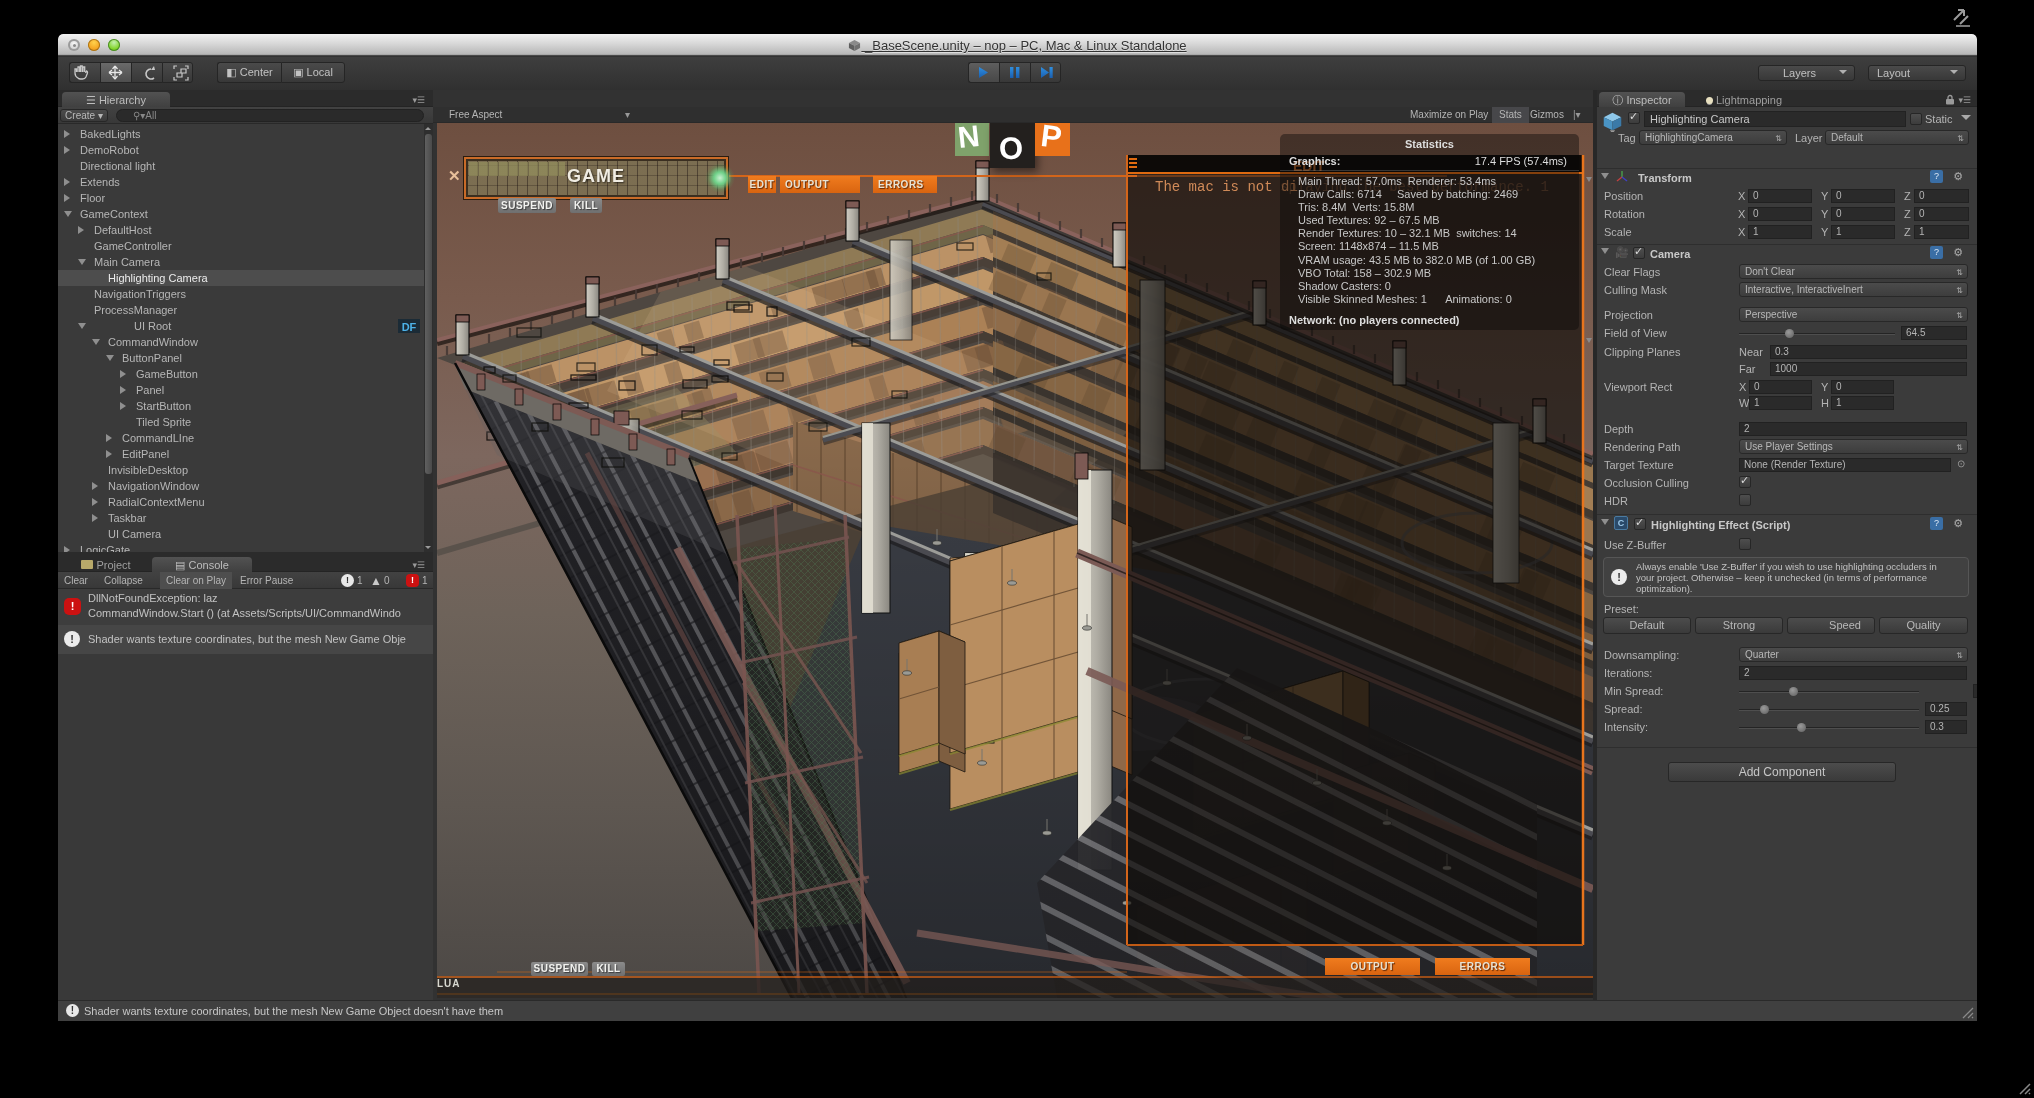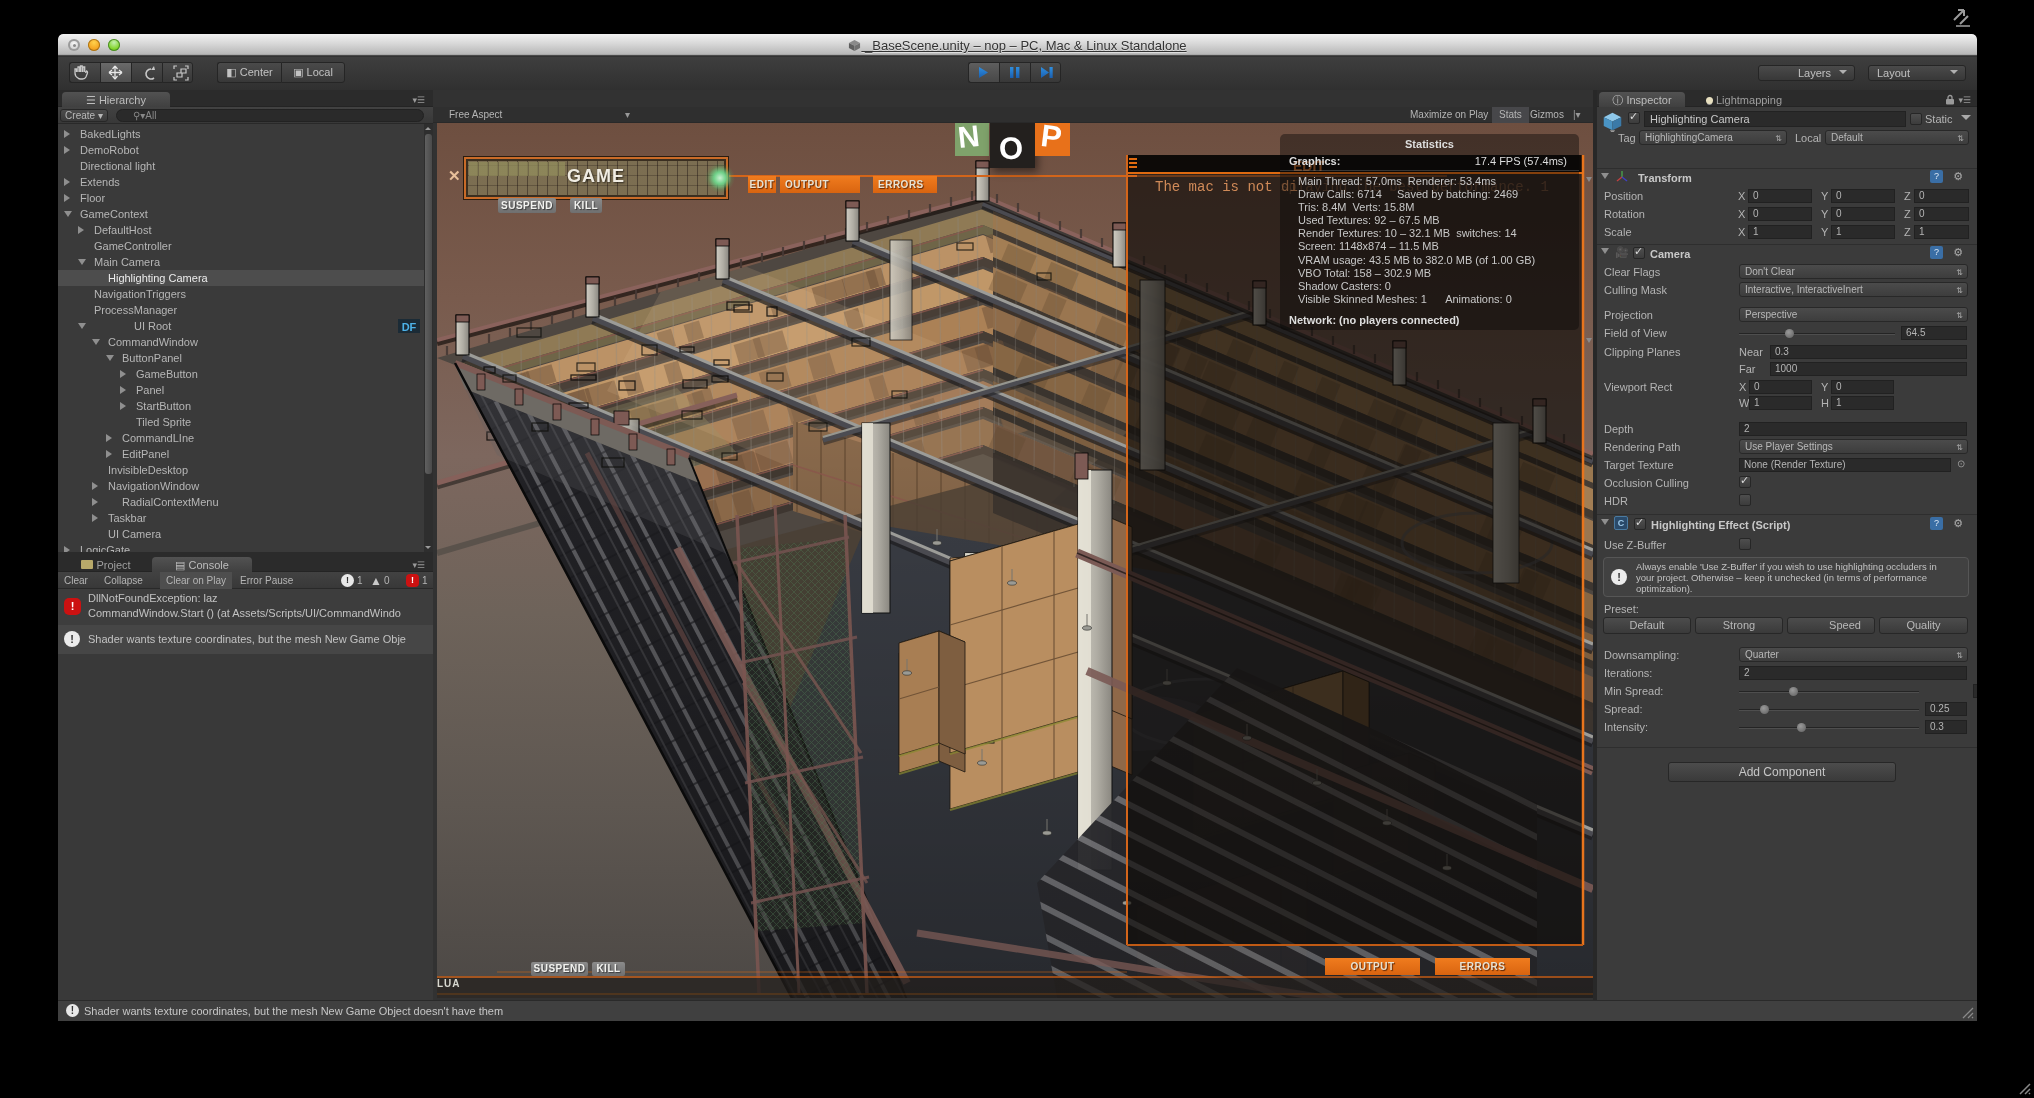--- a/index.html
+++ b/index.html
@@ -85,21 +85,21 @@
             <stop offset="0" stop-color="#2f8fe0"></stop>
             <stop offset="1" stop-color="#1a5fb0"></stop>
           </linearGradient>
         </defs>
       <path d="M11 5 l9 5.5 -9 5.5 z" fill="url(#blu)"></path>
       <rect x="42" y="5" width="3.4" height="11" fill="url(#blu)"></rect>
         <rect x="48" y="5" width="3.4" height="11" fill="url(#blu)"></rect>
       <path d="M73 5 l8 5.5 -8 5.5 z" fill="url(#blu)"></path>
         <rect x="81.5" y="5" width="3.2" height="11" fill="url(#blu)"></rect>
     </svg>
-    <div class="tbtn" style="left:1700px;top:8px;width:97px;height:16px;border-radius:3px;font-size:11px;color:#c0c0c0;line-height:14px;padding-left:16px;text-align:center;">Layers<span style="position:absolute;right:7px;top:4px;width:0;height:0;border:4px solid transparent;border-top-color:#b0b0b0;"></span></div>
+    <div class="tbtn" style="left:1700px;top:8px;width:97px;height:16px;border-radius:3px;font-size:11px;color:#c0c0c0;line-height:14px;padding-left:24px;">Layers<span style="position:absolute;right:7px;top:4px;width:0;height:0;border:4px solid transparent;border-top-color:#b0b0b0;"></span></div>
     <div class="tbtn" style="left:1810px;top:8px;width:98px;height:16px;border-radius:3px;font-size:11px;color:#c0c0c0;line-height:14px;padding-left:8px;">Layout<span style="position:absolute;right:7px;top:4px;width:0;height:0;border:4px solid transparent;border-top-color:#b0b0b0;"></span></div>
   </div>
 
   <div class="tabstrip" style="left:0;top:56px;width:375px;height:17px;">
     <div class="tab on" style="left:4px;width:108px;line-height:16px;">☰ Hierarchy</div>
     <div class="pmenu" style="right:8px;top:5px;">▾☰</div>
   </div>
   <div class="ptool" style="left:0;top:73px;width:375px;height:17px;">
     <div class="btn" style="position:absolute;left:2px;top:2px;width:48px;height:13px;border-radius:3px;font-size:10px;line-height:11px;text-align:center;">Create ▾</div>
     <div class="fld" style="position:absolute;left:58px;top:2px;width:308px;height:13px;border-radius:7px;font-size:10px;line-height:11px;padding-left:16px;color:#888;">⚲▾All</div>
@@ -186,21 +186,21 @@
       </div>
       <div class="hrow" style="top:338px;">
         <span style="position:absolute;left:50px;">InvisibleDesktop</span>
       </div>
       <div class="hrow" style="top:354px;">
         <span class="arr r" style="left:34px;"></span>
         <span style="position:absolute;left:50px;">NavigationWindow</span>
       </div>
       <div class="hrow" style="top:370px;">
         <span class="arr r" style="left:34px;"></span>
-        <span style="position:absolute;left:64px;">RadialContextMenu</span>
+        <span style="position:absolute;left:50px;">RadialContextMenu</span>
       </div>
       <div class="hrow" style="top:386px;">
         <span class="arr r" style="left:34px;"></span>
         <span style="position:absolute;left:50px;">Taskbar</span>
       </div>
       <div class="hrow" style="top:402px;">
         <span style="position:absolute;left:50px;">UI Camera</span>
       </div>
       <div class="hrow" style="top:418px;">
         <span class="arr r" style="left:6px;"></span>
@@ -262,21 +262,21 @@
         <path d="M9 22 l3 4 3 -4 z" fill="#9a9a9a"></path>
       </svg>
     <div class="chk" style="left:31px;top:5px;"></div>
       <span style="position:absolute;left:32px;top:3px;color:#ddd;font-size:11px;">✓</span>
     <div class="fld" style="position:absolute;left:47px;top:4px;width:262px;height:16px;font-size:11px;line-height:14px;padding-left:5px;color:#c8c8c8;">Highlighting Camera</div>
     <div class="chk" style="left:313px;top:6px;"></div>
     <span class="ilab" style="left:328px;top:4px;">Static</span>
     <span style="position:absolute;left:364px;top:8px;width:0;height:0;border:5px solid transparent;border-top-color:#aaa;"></span>
     <span class="ilab" style="left:21px;top:23px;">Tag</span>
     <div class="idd" style="left:42px;top:23px;width:148px;">HighlightingCamera<span class="updn">⇅</span></div>
-    <span class="ilab" style="left:198px;top:23px;">Local</span>
+    <span class="ilab" style="left:198px;top:23px;">Layer</span>
     <div class="idd" style="left:228px;top:23px;width:144px;">Default<span class="updn">⇅</span></div>
     <div style="position:absolute;left:0;top:61px;width:380px;height:1px;background:#2e2e2e;"></div>
 
     <span class="arr d" style="left:4px;top:66px;"></span>
     <svg style="position:absolute;left:18px;top:63px;" width="14" height="14" viewBox="0 0 14 14">
         <path d="M7 7 L7 1" stroke="#4a9a4a" stroke-width="1.5"></path>
         <path d="M7 7 L2 11" stroke="#c04040" stroke-width="1.5"></path>
         <path d="M7 7 L12 11" stroke="#4040c0" stroke-width="1.5"></path>
       </svg>
     <span class="ilab bold" style="left:41px;top:63px;">Transform</span>

